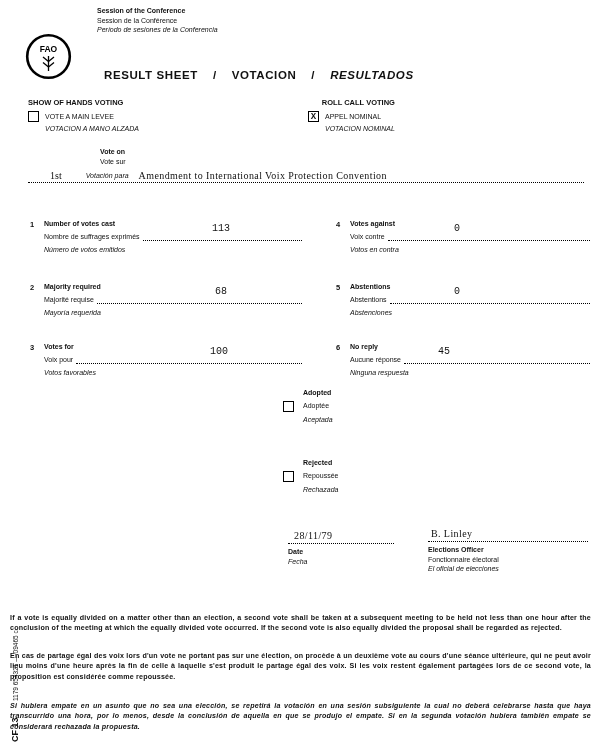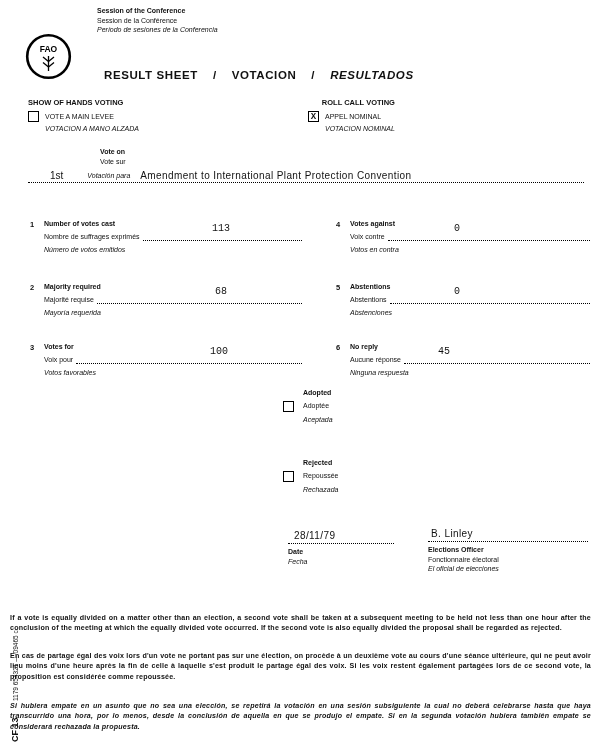--- a/index.html
+++ b/index.html
@@ -5,21 +5,21 @@
   * { margin:0; padding:0; box-sizing:border-box; }
   html,body { background:#e8e8e8; }
   .page {
     position:relative; width:601px; height:745px; background:#ffffff;
     font-family:"Liberation Sans", sans-serif; color:#111; overflow:hidden;
     margin:0 auto;
   }
   .abs { position:absolute; }
   .b { font-weight:bold; }
   .i { font-style:italic; }
-  .mono { font-family:Liberation Sans, sans-serif; }
+  .mono { font-family:Liberation Serif, serif; }
   .small { font-size:7px; line-height:9.5px; }
 
   
   .title { display:flex; align-items:baseline; font-weight:bold; font-size:11.5px; letter-spacing:0.6px; }
   .title .sep { margin:0 15px; }
 
   
   .vblock .vtitle { font-size:7.5px; line-height:9px; }
   .vrow { display:flex; align-items:center; gap:6px; margin-top:4px; }
   .checkbox {
@@ -110,21 +110,21 @@
   </div>
 
   <div class="abs" style="left:100px; top:147px;">
     <div class="small b">Vote on</div>
     <div class="small">Vote sur</div>
   </div>
 
   <div class="abs voteline" style="left:28px; top:166px; width:556px;">
     <span class="ordinal mono">1st</span>
     <span class="small i votacion">Votación para</span>
-    <span class="mono subject">Amendment to International Plant Protection Convention</span>
+    <span class="mono subject">Amendment to International Voix Protection Convention</span>
   </div>
 
   <div class="field" style="left:30px; top:219px; width:272px;">
     <span class="fnum">1</span>
     <div class="flabels">
       <div class="len">Number of votes cast</div>
       <div class="lfr">
           <span>Nombre de suffrages exprimés</span>
           <span class="leader"></span>
         </div>

